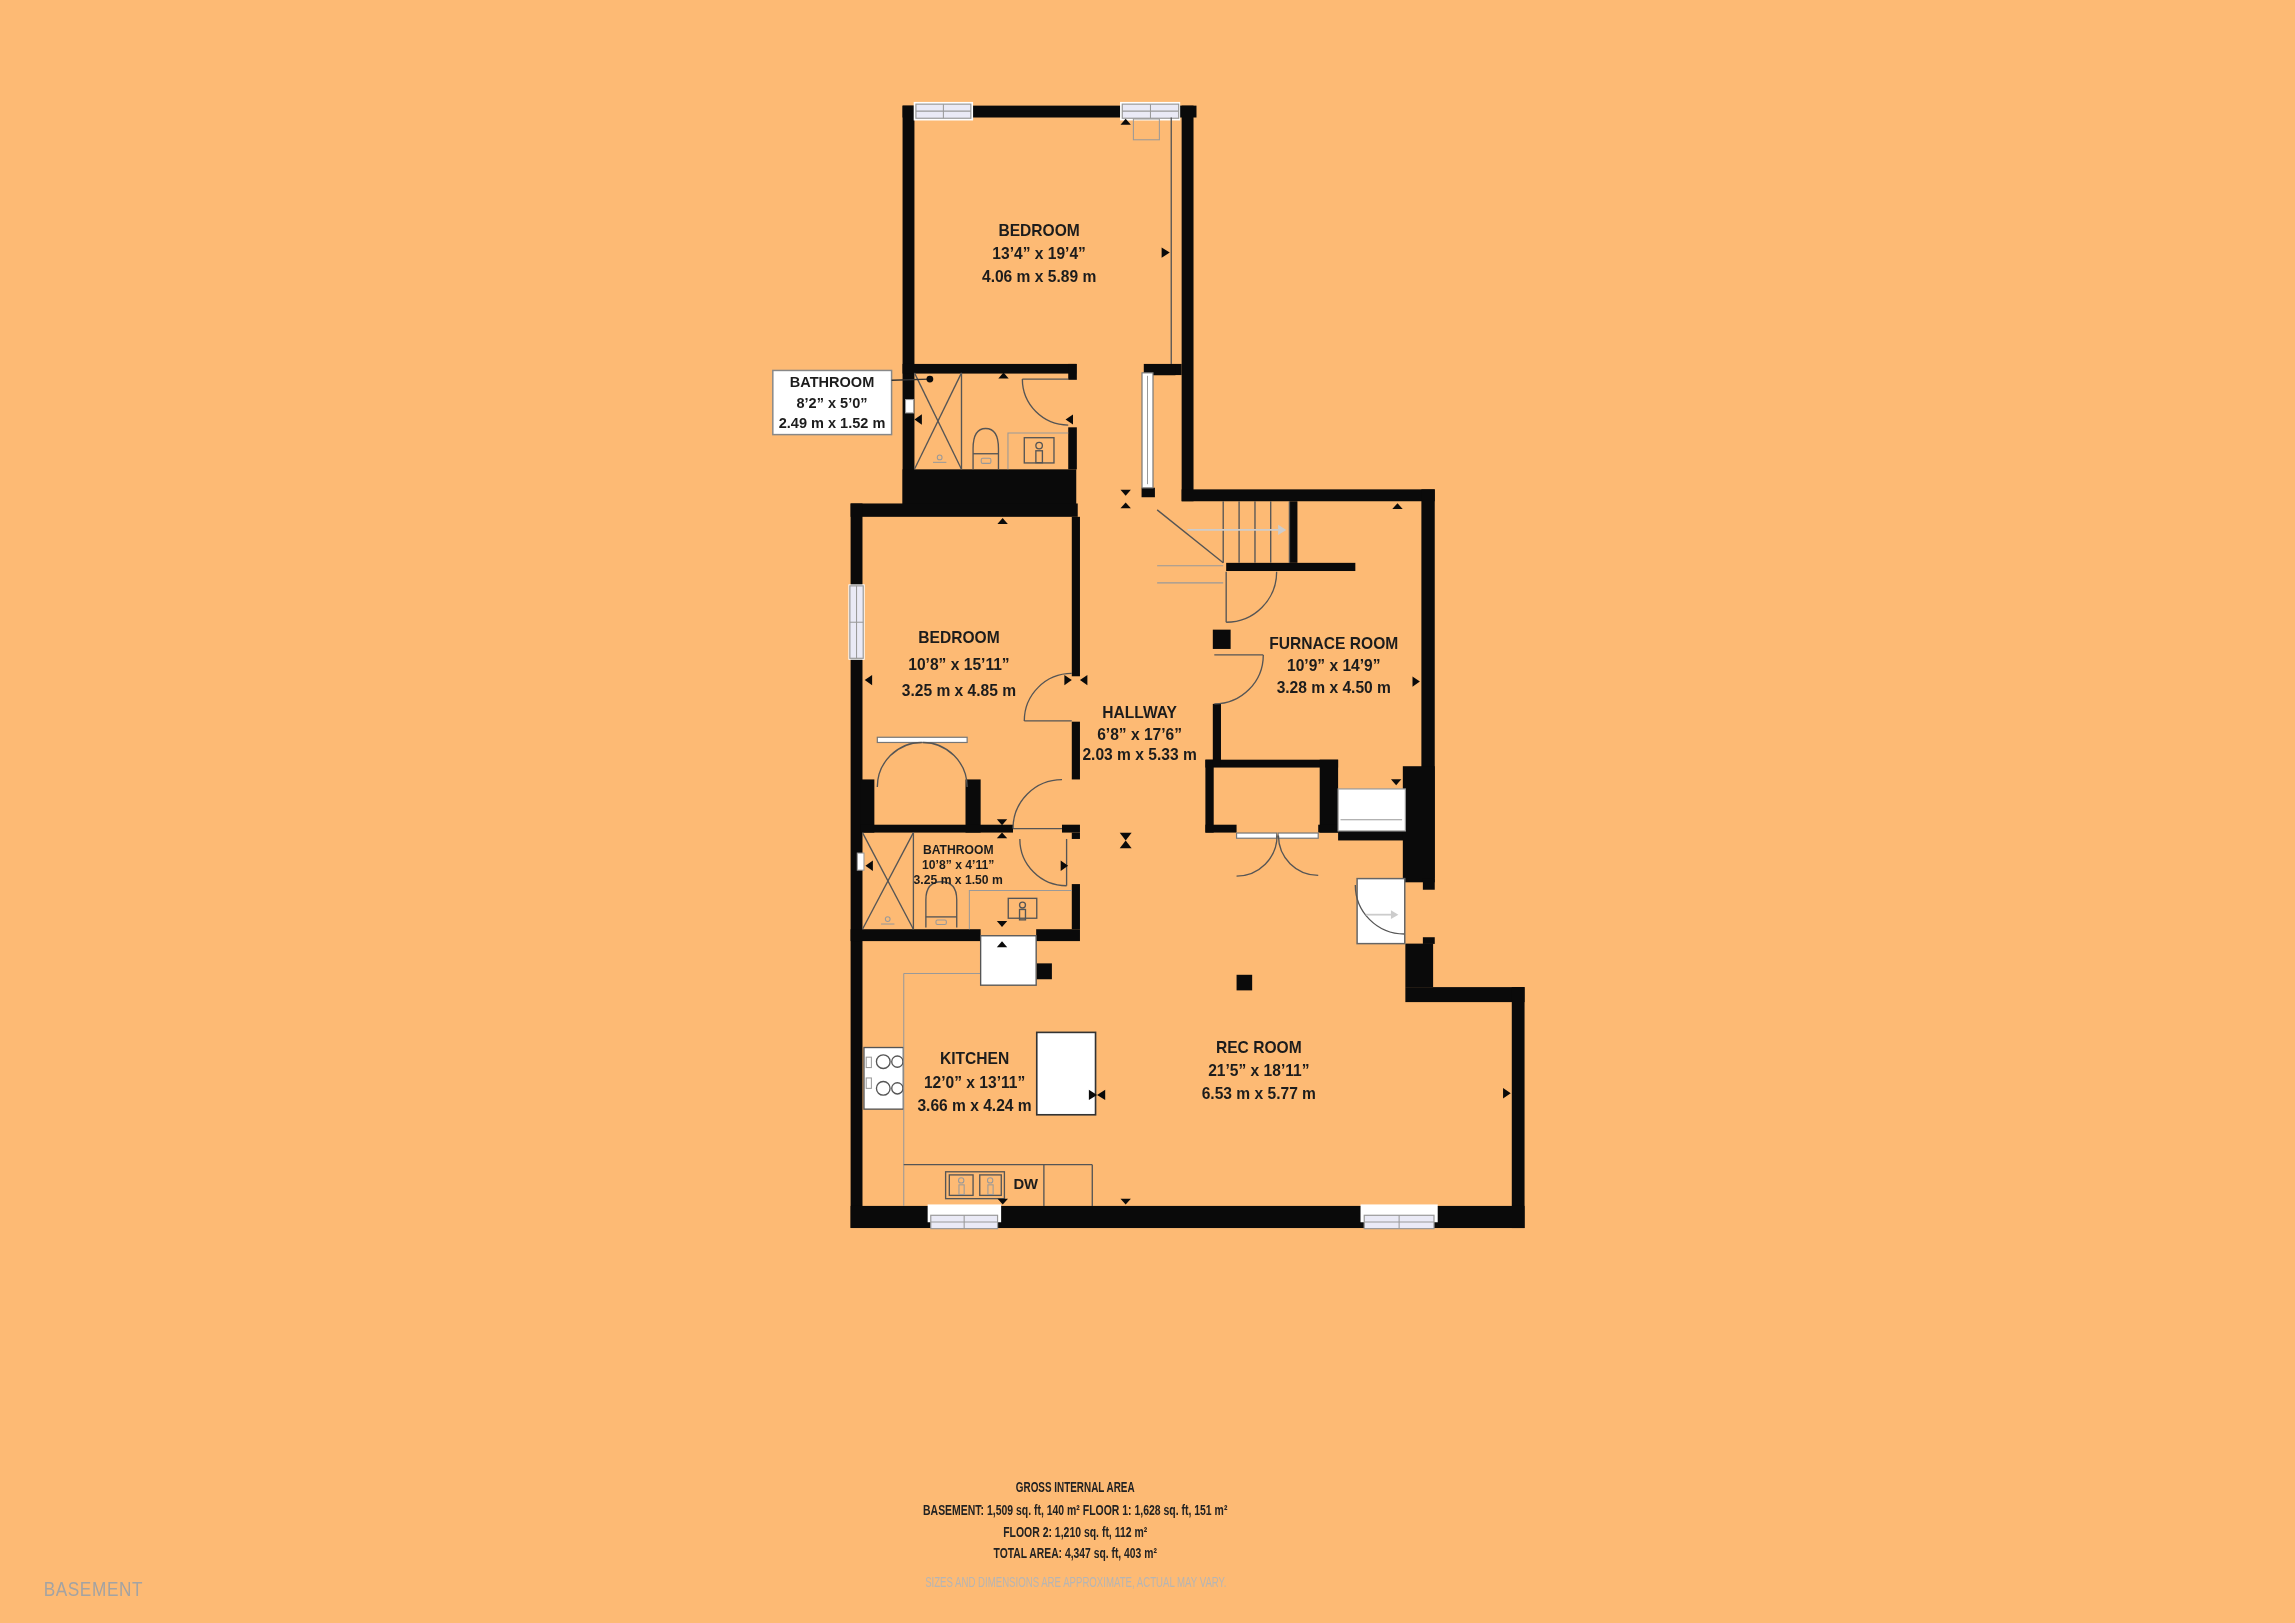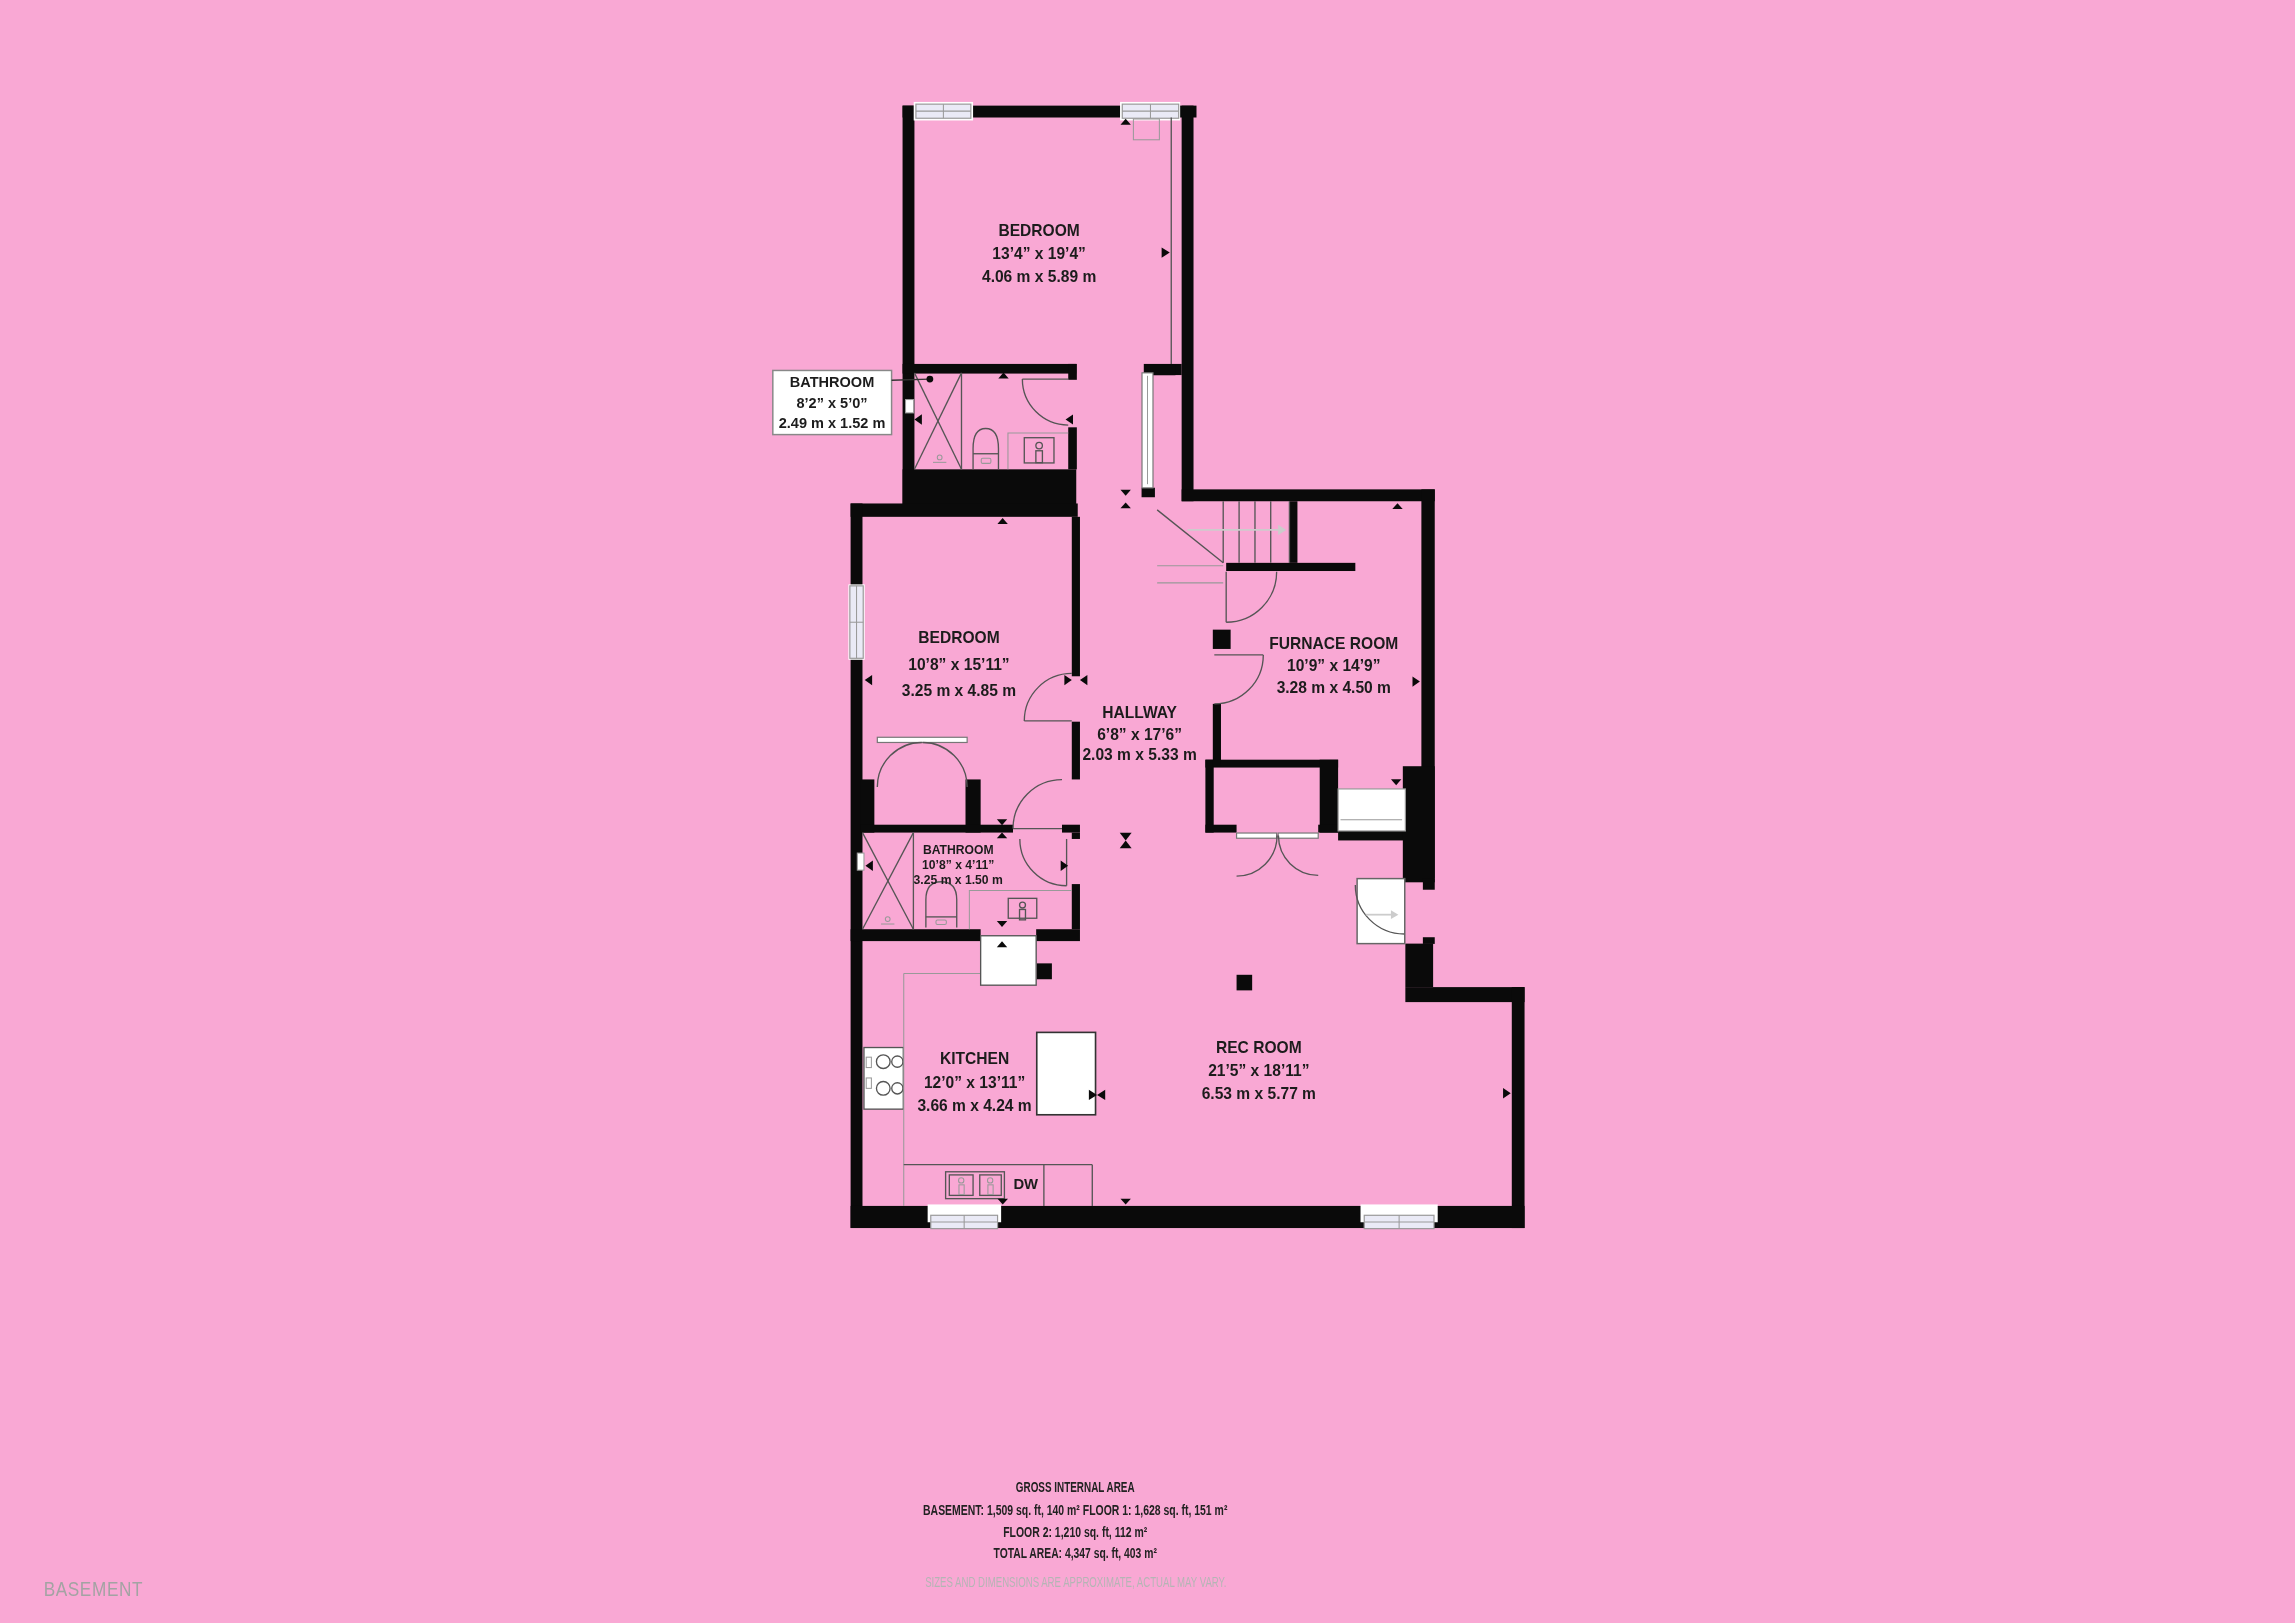--- a/index.html
+++ b/index.html
@@ -1,16 +1,16 @@
 <!DOCTYPE html>
 <html style="font-size:12.7px"><head>
 <meta charset="utf-8">
 <style>
   html,body{margin:0;padding:0;background:#ffffff;}
-  .page{width:2295px;height:1623px;position:relative;background:#f9a8d4;overflow:hidden;}
+  .page{width:2295px;height:1623px;position:relative;background:#fdba74;overflow:hidden;}
   svg{display:block;}
   .room-label text{font-family:"Liberation Sans",sans-serif;font-weight:600;font-size:10.5px;fill:#1c1c1c;text-anchor:middle;}
   .room-label.small text{font-size:8.2px;}
   .bath-box-label text{font-family:"Liberation Sans",sans-serif;font-weight:600;font-size:9.8px;fill:#1c1c1c;text-anchor:middle;}
   .dw-label{font-family:"Liberation Sans",sans-serif;font-weight:600;font-size:10px;fill:#1c1c1c;text-anchor:middle;}
   .footer-strong{font-family:"Liberation Sans",sans-serif;font-weight:700;font-size:9.8px;fill:#222;text-anchor:middle;}
   .footer-muted{font-family:"Liberation Sans",sans-serif;font-weight:500;font-size:9.8px;fill:#b5b5b5;text-anchor:middle;}
   .floor-tag{font-family:"Liberation Sans",sans-serif;font-weight:500;font-size:14px;fill:#a3a3a3;letter-spacing:0.5px;}
   .wall{fill:#0a0a0a;}
   .thin{stroke:#555;stroke-width:0.9;fill:none;}

